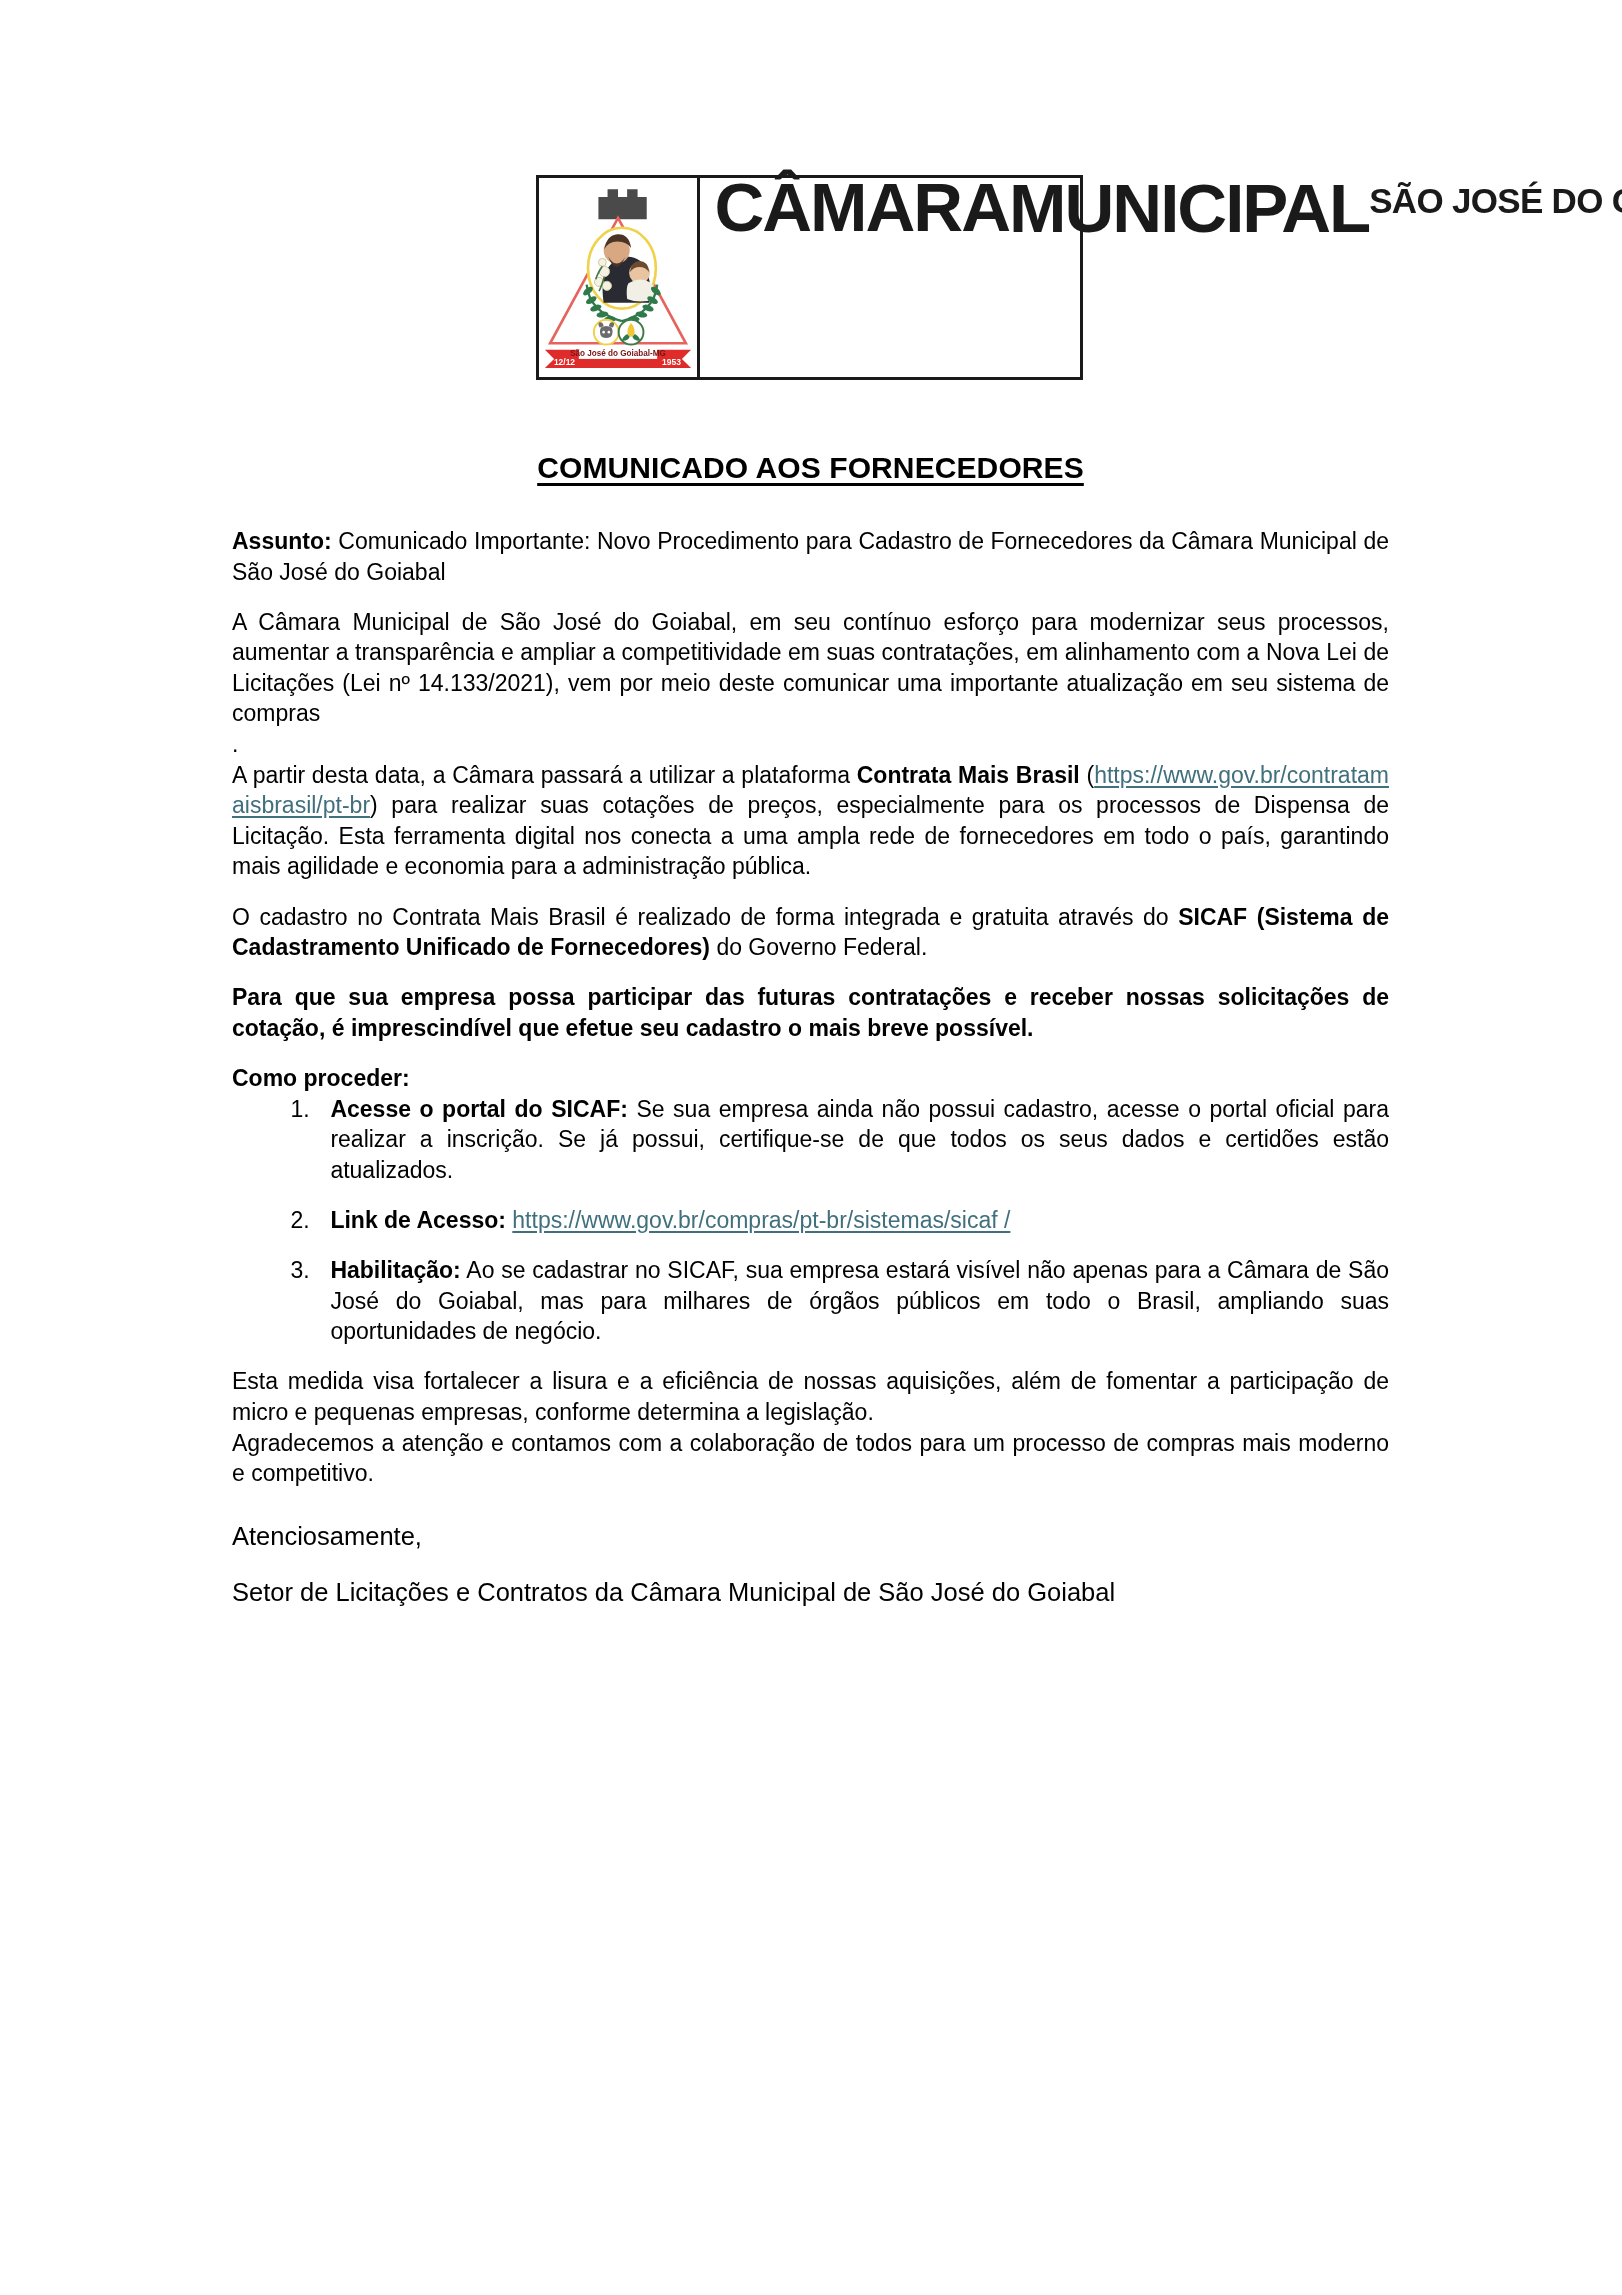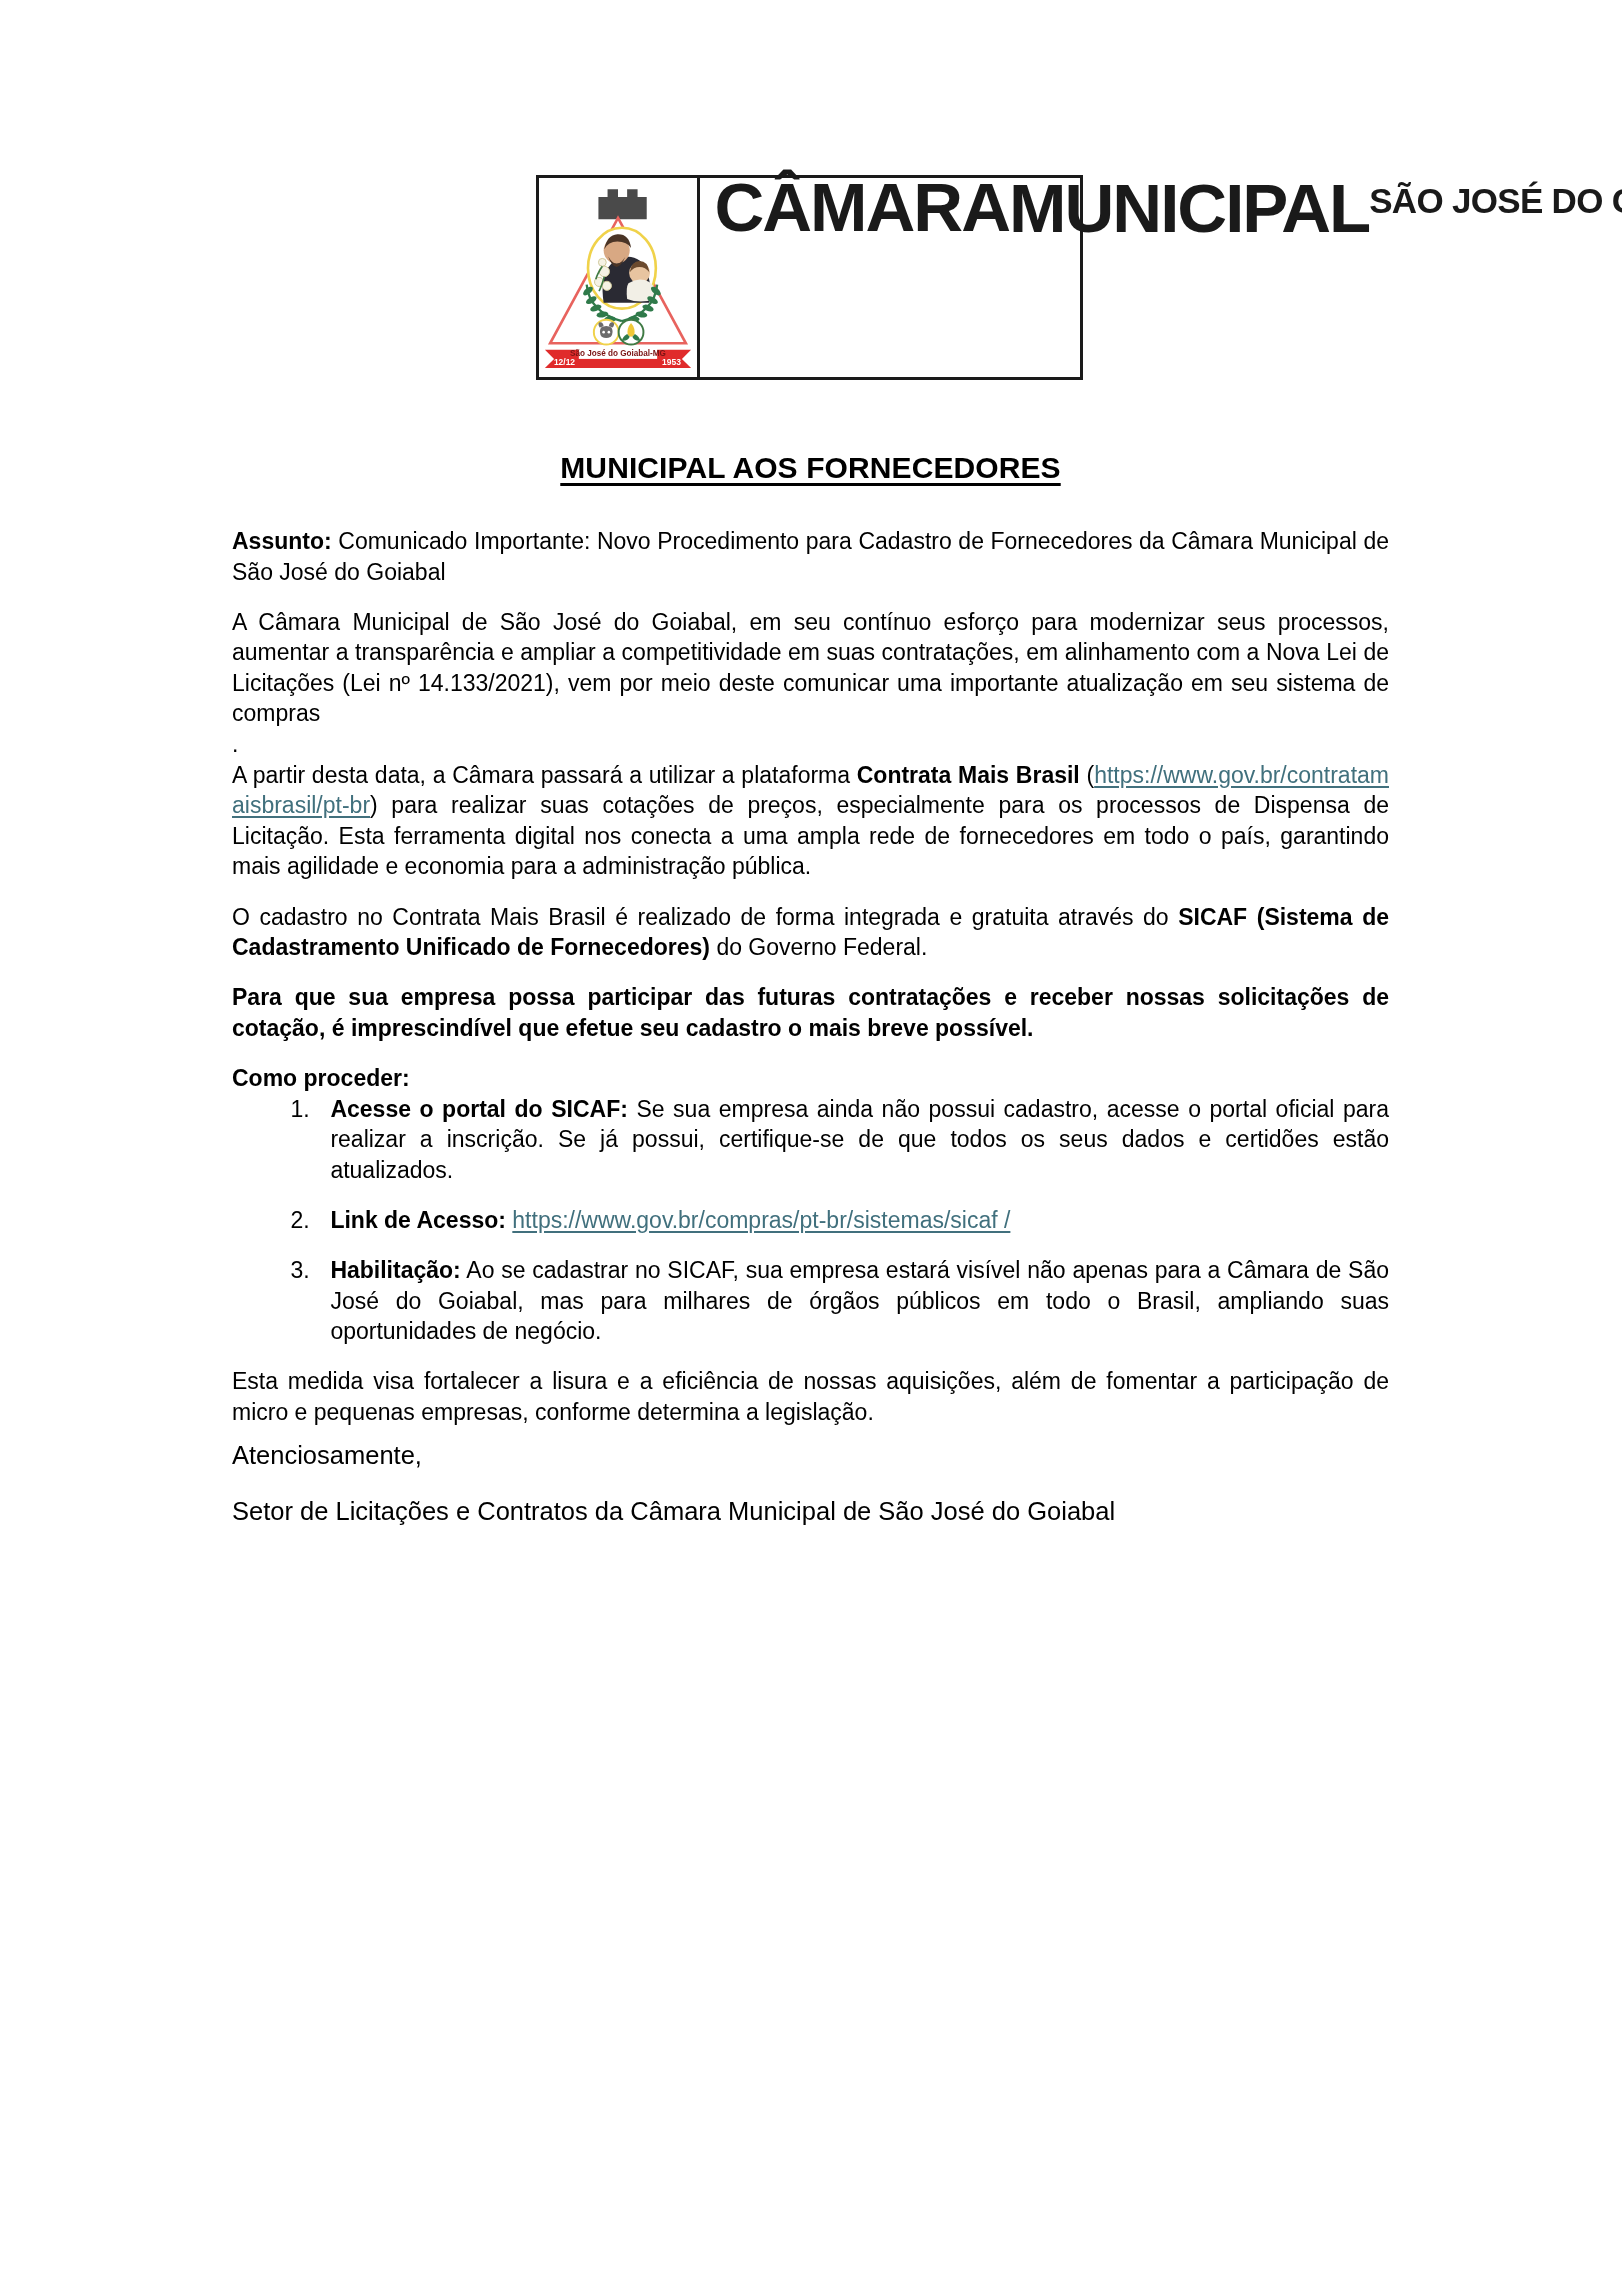--- a/index.html
+++ b/index.html
@@ -213,21 +213,21 @@
 
     <div class="logo-text-cell">
       <div class="wordmark-1">CÂMARA</div>
       <div class="wordmark-2">MUNICIPAL</div>
       <div class="wordmark-3">SÃO JOSÉ DO GOIABAL</div>
     </div>
   </div>
 
   <div class="doc">
 
-    <h1 class="doc-title">MUNICIPAL AOS FORNECEDORES</h1>
+    <h1 class="doc-title">COMUNICADO AOS FORNECEDORES</h1>
 
     <p class="para"><span class="b">Assunto:</span><span> Comunicado Importante: Novo Procedimento para Cadastro de Fornecedores da Câmara Municipal de São José do Goiabal</span></p>
 
 
     <p class="para nogap">A Câmara Municipal de São José do Goiabal, em seu contínuo esforço para modernizar seus processos, aumentar a transparência e ampliar a competitividade em suas contratações, em alinhamento com a Nova Lei de Licitações (Lei nº 14.133/2021), vem por meio deste comunicar uma importante atualização em seu sistema de compras</p>
 
     <p class="para nogap">.</p>
 
     <p class="para"><span>A partir desta data, a Câmara passará a utilizar a plataforma </span><span class="b">Contrata Mais Brasil</span><span> (</span><a class="link" href="#">https://www.gov.br/contratamaisbrasil/pt-br</a><span>) para realizar suas cotações de preços, especialmente para os processos de Dispensa de Licitação. Esta ferramenta digital nos conecta a uma ampla rede de fornecedores em todo o país, garantindo mais agilidade e economia para a administração pública.</span></p>
 
@@ -238,20 +238,21 @@
     <p class="para b nogap">Como proceder:</p>
 
     <ol class="steps">
       <li><span class="b">Acesse o portal do SICAF:</span><span> Se sua empresa ainda não possui cadastro, acesse o portal oficial para realizar a inscrição. Se já possui, certifique-se de que todos os seus dados e certidões estão atualizados.</span></li>
       <li><span class="b">Link de Acesso:</span><span> </span><a class="link" href="#">https://www.gov.br/compras/pt-br/sistemas/sicaf /</a></li>
       <li><span class="b">Habilitação:</span><span> Ao se cadastrar no SICAF, sua empresa estará visível não apenas para a Câmara de São José do Goiabal, mas para milhares de órgãos públicos em todo o Brasil, ampliando suas oportunidades de negócio.</span></li>
     </ol>
 
     <p class="para nogap">Esta medida visa fortalecer a lisura e a eficiência de nossas aquisições, além de fomentar a participação de micro e pequenas empresas, conforme determina a legislação.</p>
 
+    <p class="para">Agradecemos a atenção e contamos com a colaboração de todos para um processo de compras mais moderno e competitivo.</p>
 
     <div class="spacer-sm"></div>
 
     <p class="sig">Atenciosamente,</p>
 
     <div class="spacer-md"></div>
 
     <p class="sig">Setor de Licitações e Contratos da Câmara Municipal de São José do Goiabal</p>
 
   </div>

